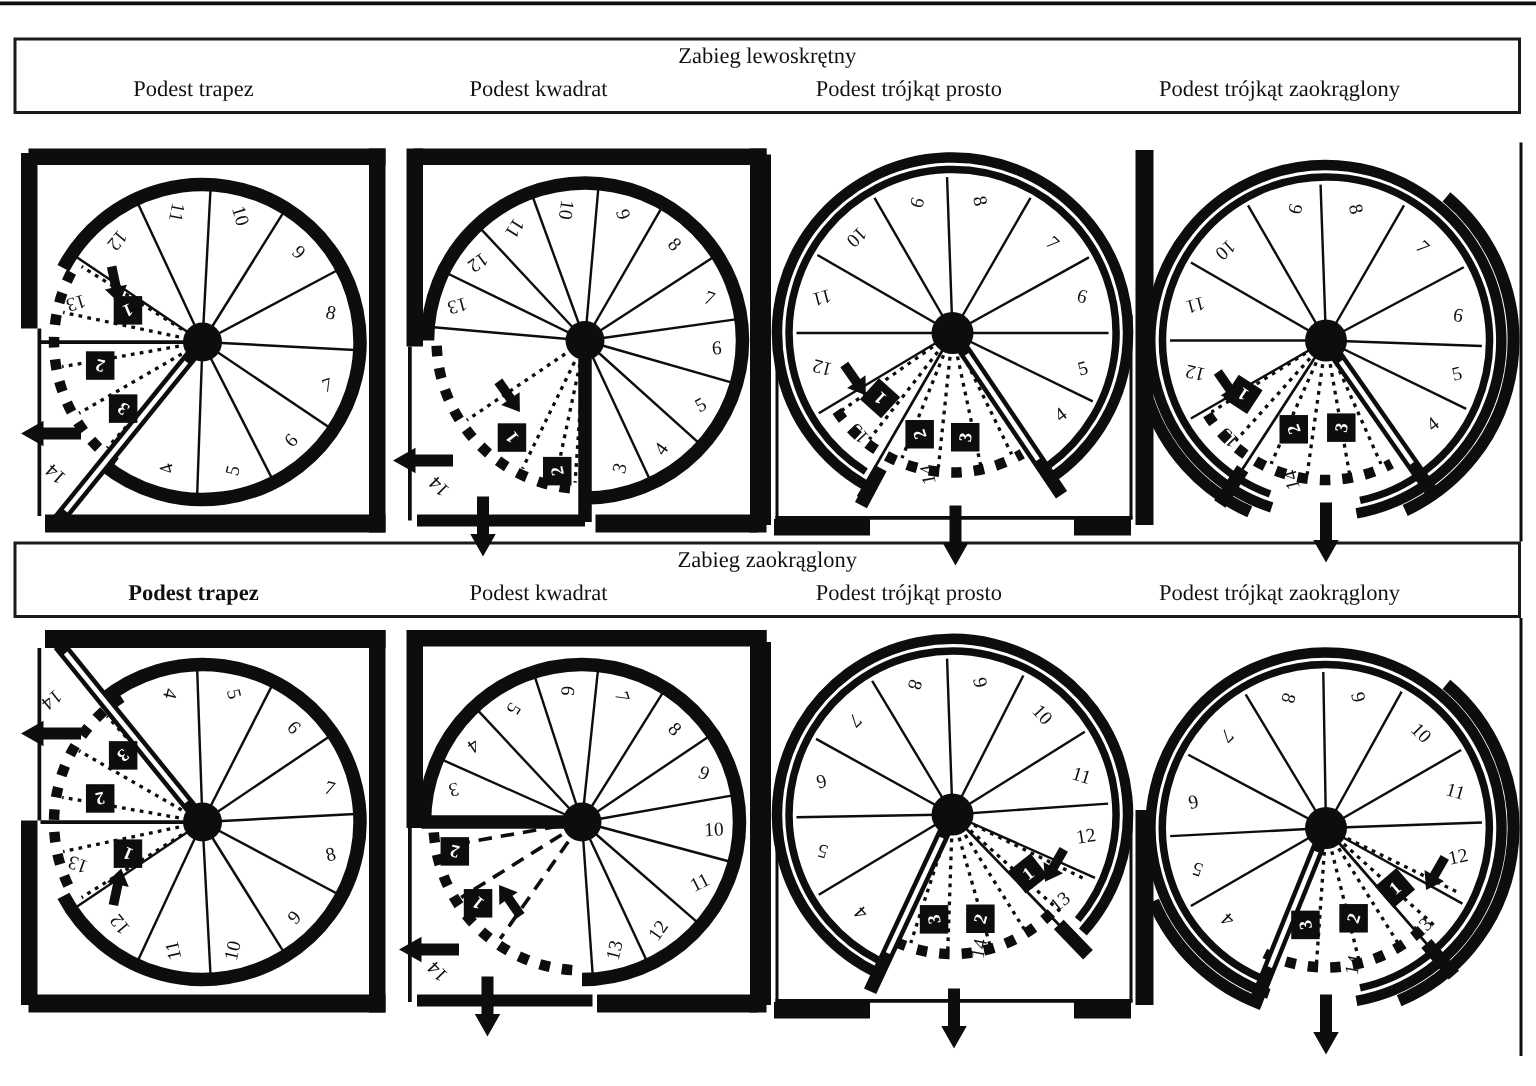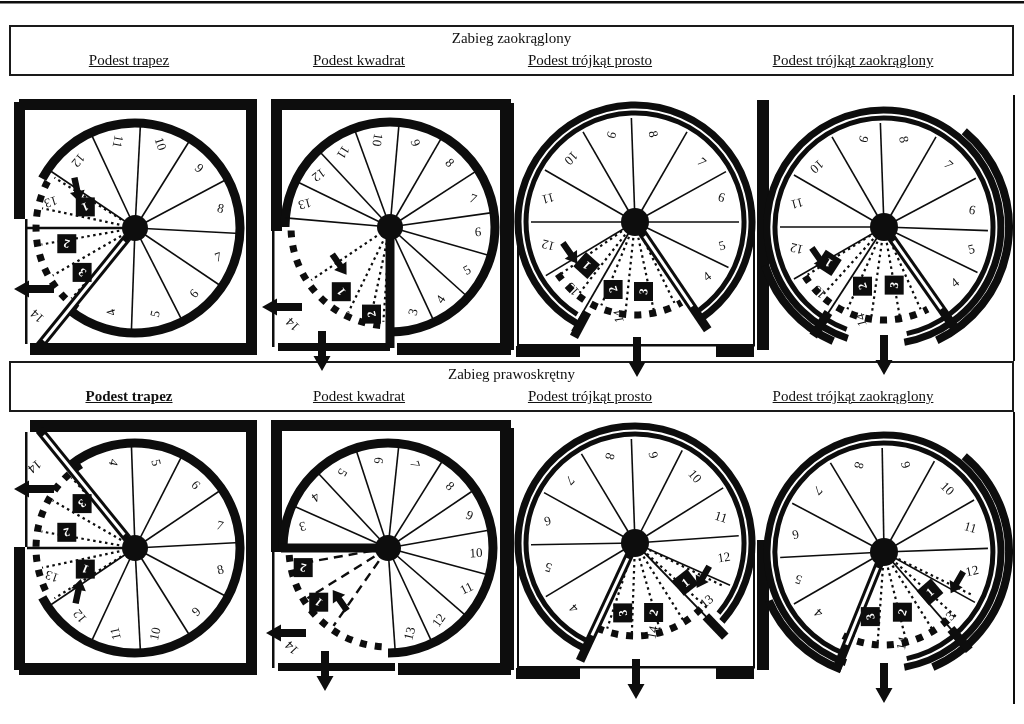--- a/index.html
+++ b/index.html
@@ -1,41 +1,41 @@
 <!DOCTYPE html>
 <html><head>
 <meta charset="utf-8">
 <style>
   html,body{margin:0;padding:0;background:#fff;}
   #page{position:relative;width:1024px;height:724px;background:#fff;overflow:hidden;
         font-family:"Liberation Serif","DejaVu Serif",serif;color:#111;}
   .hdr{position:absolute;left:9px;width:1001px;height:47px;border:2px solid #1a1a1a;background:#fff;}
   .hdr-title{position:absolute;top:3px;left:0;right:0;text-align:center;font-size:15px;}
-  .hdr-col{position:absolute;top:25px;width:230px;text-align:center;font-size:15px;white-space:nowrap;text-decoration:underline;}
-  .hdr-col.c0{left:3px}.hdr-col.c1{left:233px}.hdr-col.c2{left:464px}.hdr-col.c3{left:727px}
+  .hdr-col{position:absolute;top:25px;width:230px;text-align:center;font-size:15px;white-space:nowrap;}
+  .hdr-col.c0{left:3px}.hdr-col.c1{left:233px}.hdr-col.c2{left:480px}.hdr-col.c3{left:727px}
   .hdr.b2 .hdr-col.c0{font-weight:bold;}
   svg{position:absolute;left:0;top:0;}
   text.num{font-size:13px;fill:#111;text-anchor:middle;dominant-baseline:central;
            font-family:"Liberation Serif","DejaVu Serif",serif;}
   text.boxnum{font-size:12px;font-weight:bold;fill:#fff;text-anchor:middle;dominant-baseline:central;
            font-family:"Liberation Serif","DejaVu Serif",serif;}
 </style>
 </head>
 <body>
 
 <div id="page">
   <div class="hdr" style="top:25px">
-    <div class="hdr-title">Zabieg zaokrąglony</div>
+    <div class="hdr-title">Zabieg lewoskrętny</div>
     <div class="hdr-col c0">Podest trapez</div>
     <div class="hdr-col c1">Podest kwadrat</div>
     <div class="hdr-col c2">Podest trójkąt prosto</div>
     <div class="hdr-col c3">Podest trójkąt zaokrąglony</div>
   </div>
   <div class="hdr b2" style="top:361px">
-    <div class="hdr-title">Zabieg prawoskrętny</div>
+    <div class="hdr-title">Zabieg zaokrąglony</div>
     <div class="hdr-col c0">Podest trapez</div>
     <div class="hdr-col c1">Podest kwadrat</div>
     <div class="hdr-col c2">Podest trójkąt prosto</div>
     <div class="hdr-col c3">Podest trójkąt zaokrąglony</div>
   </div>
   <svg id="cv" width="1024" height="724" viewBox="0 0 1024 724">
       <g>
         <rect x="0" y="1" width="1024" height="2.5" fill="#0d0d0d"></rect>
         <rect x="1013" y="95" width="2" height="266" fill="#0d0d0d"></rect>
         <rect x="1013" y="412" width="2" height="292" fill="#0d0d0d"></rect>

